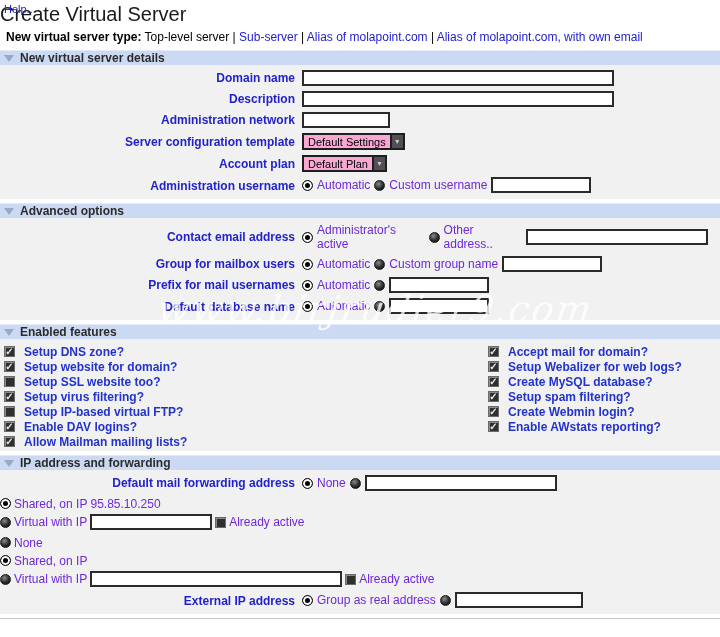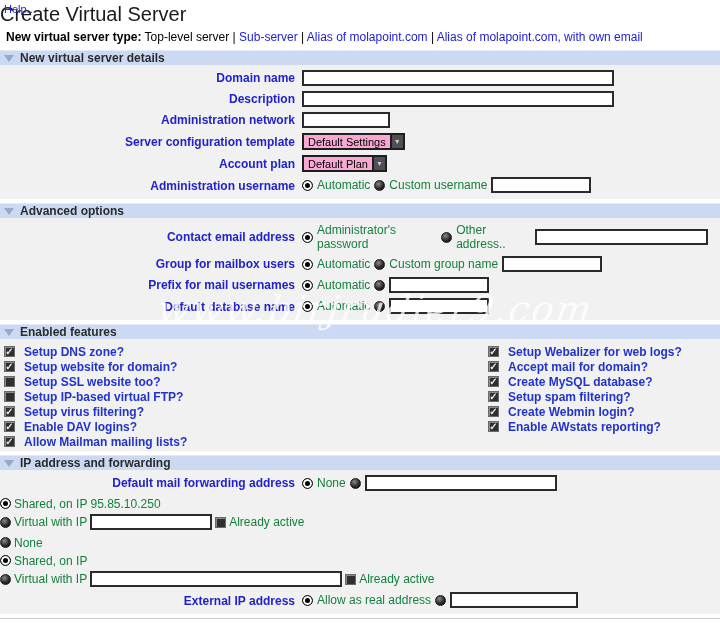--- a/index.html
+++ b/index.html
@@ -41,21 +41,21 @@
   .row { display:flex; align-items:center; margin-bottom:5px; min-height:16px; }
   .row:last-child { margin-bottom:4px;align-items:flex-end; }
   .flabel {
     width:302px; text-align:right; padding-right:7px;
     color:#2222cc; font-weight:bold; font-size:12px; flex:0 0 302px;
   }
   .flabel.top { align-self:flex-start; padding-top:1px; }
   .controls { display:flex; align-items:center; gap:4px; flex-wrap:nowrap; }
   .stack { display:flex; flex-direction:column; gap:3px; }
   .opt-line { display:flex; align-items:center; gap:3px; min-height:15px; }
-  .opt-text { font-size:12px; color:#15803d; }
+  .opt-text { font-size:12px; color:#6d28d9; }
 
   input.text {
     height:16px; border:2px solid #2a2a2a; background:#fff;
     font-family:"Liberation Sans",sans-serif; font-size:11px; padding:0 2px;
   }
   .w310 { width:312px; } .w88 { width:88px; } .w100 { width:100px; }
   .w190 { width:192px; } .w120 { width:122px; } .w250 { width:252px; } .w128 { width:128px; }
 
   .radio {
     width:11px; height:11px; border-radius:50%; flex:0 0 11px;
@@ -174,21 +174,21 @@
 <div class="section">
   <div class="sec-header">
     <span class="tri"></span>
     <span class="sec-title">Advanced options</span>
   </div>
   <div class="sec-body">
     <div class="row">
       <div class="flabel">Contact email address</div>
       <div class="controls">
         <span class="radio sel"></span>
-        <span class="opt-text">Administrator's password</span>
+        <span class="opt-text">Administrator's active</span>
         <span class="radio"></span>
         <span class="opt-text">Other address..</span>
         <input class="text w190" style="">
       </div>
     </div>
     <div class="row">
       <div class="flabel">Group for mailbox users</div>
       <div class="controls">
         <span class="radio sel"></span>
         <span class="opt-text">Automatic</span>
@@ -232,44 +232,44 @@
           </div>
           <div class="feat-item">
             <span class="cb checked"></span>
             <span class="feat-label">Setup website for domain?</span>
           </div>
           <div class="feat-item">
             <span class="cb"></span>
             <span class="feat-label">Setup SSL website too?</span>
           </div>
           <div class="feat-item">
+            <span class="cb checked"></span>
+            <span class="feat-label">Setup virus filtering?</span>
+          </div>
+          <div class="feat-item">
             <span class="cb"></span>
             <span class="feat-label">Setup IP-based virtual FTP?</span>
           </div>
           <div class="feat-item">
             <span class="cb checked"></span>
-            <span class="feat-label">Setup virus filtering?</span>
-          </div>
-          <div class="feat-item">
-            <span class="cb checked"></span>
             <span class="feat-label">Enable DAV logins?</span>
           </div>
           <div class="feat-item">
             <span class="cb checked"></span>
             <span class="feat-label">Allow Mailman mailing lists?</span>
           </div>
         </div>
       <div class="feat-col-right" id="feat-right">
           <div class="feat-item">
             <span class="cb checked"></span>
+            <span class="feat-label">Accept mail for domain?</span>
+          </div>
+          <div class="feat-item">
+            <span class="cb checked"></span>
             <span class="feat-label">Setup Webalizer for web logs?</span>
-          </div>
-          <div class="feat-item">
-            <span class="cb checked"></span>
-            <span class="feat-label">Accept mail for domain?</span>
           </div>
           <div class="feat-item">
             <span class="cb checked"></span>
             <span class="feat-label">Create MySQL database?</span>
           </div>
           <div class="feat-item">
             <span class="cb checked"></span>
             <span class="feat-label">Setup spam filtering?</span>
           </div>
           <div class="feat-item">
@@ -331,21 +331,21 @@
           <input class="text w250" style="">
           <span class="cb"></span>
           <span class="opt-text">Already active</span>
         </div>
       </div>
     </div>
     <div class="row">
       <div class="flabel">External IP address</div>
       <div class="controls">
         <span class="radio sel"></span>
-        <span class="opt-text">Allow as real address</span>
+        <span class="opt-text">Group as real address</span>
         <span class="radio"></span>
         <input class="text w128" style="">
       </div>
     </div>
   </div>
 </div>
 
 <div class="divider"></div>
 
 <div class="watermark">www.birjrudier9.com</div>

